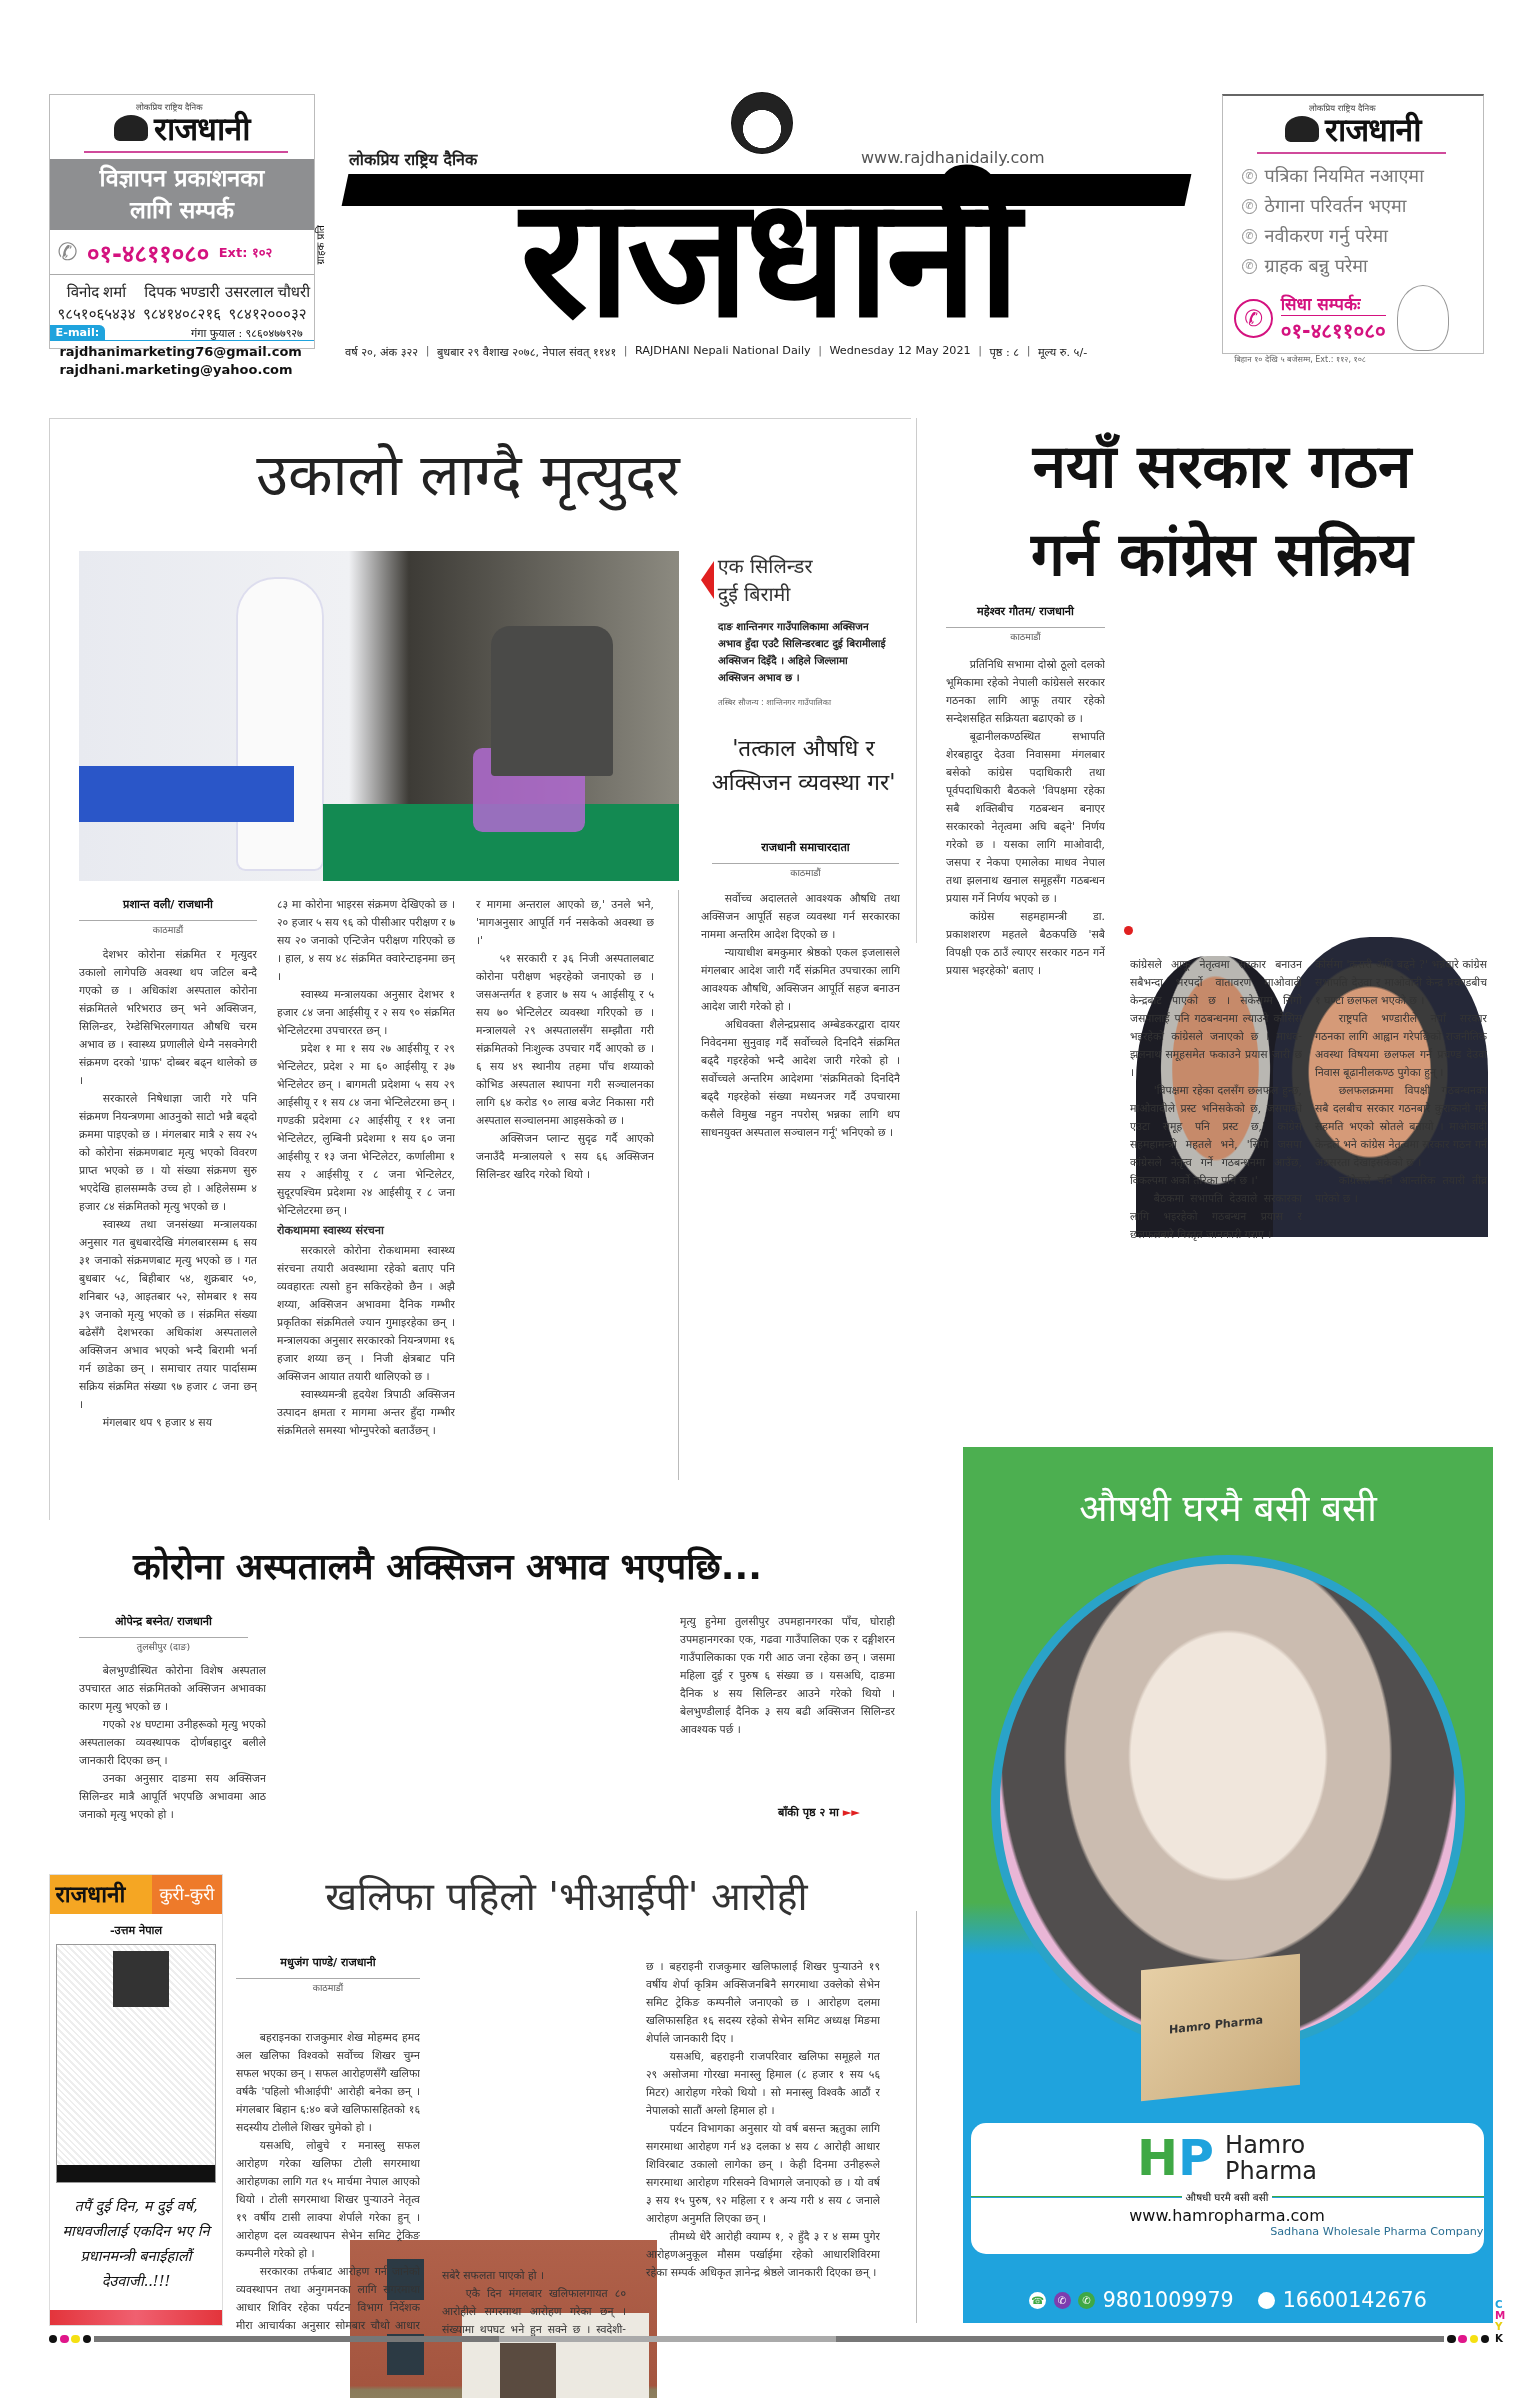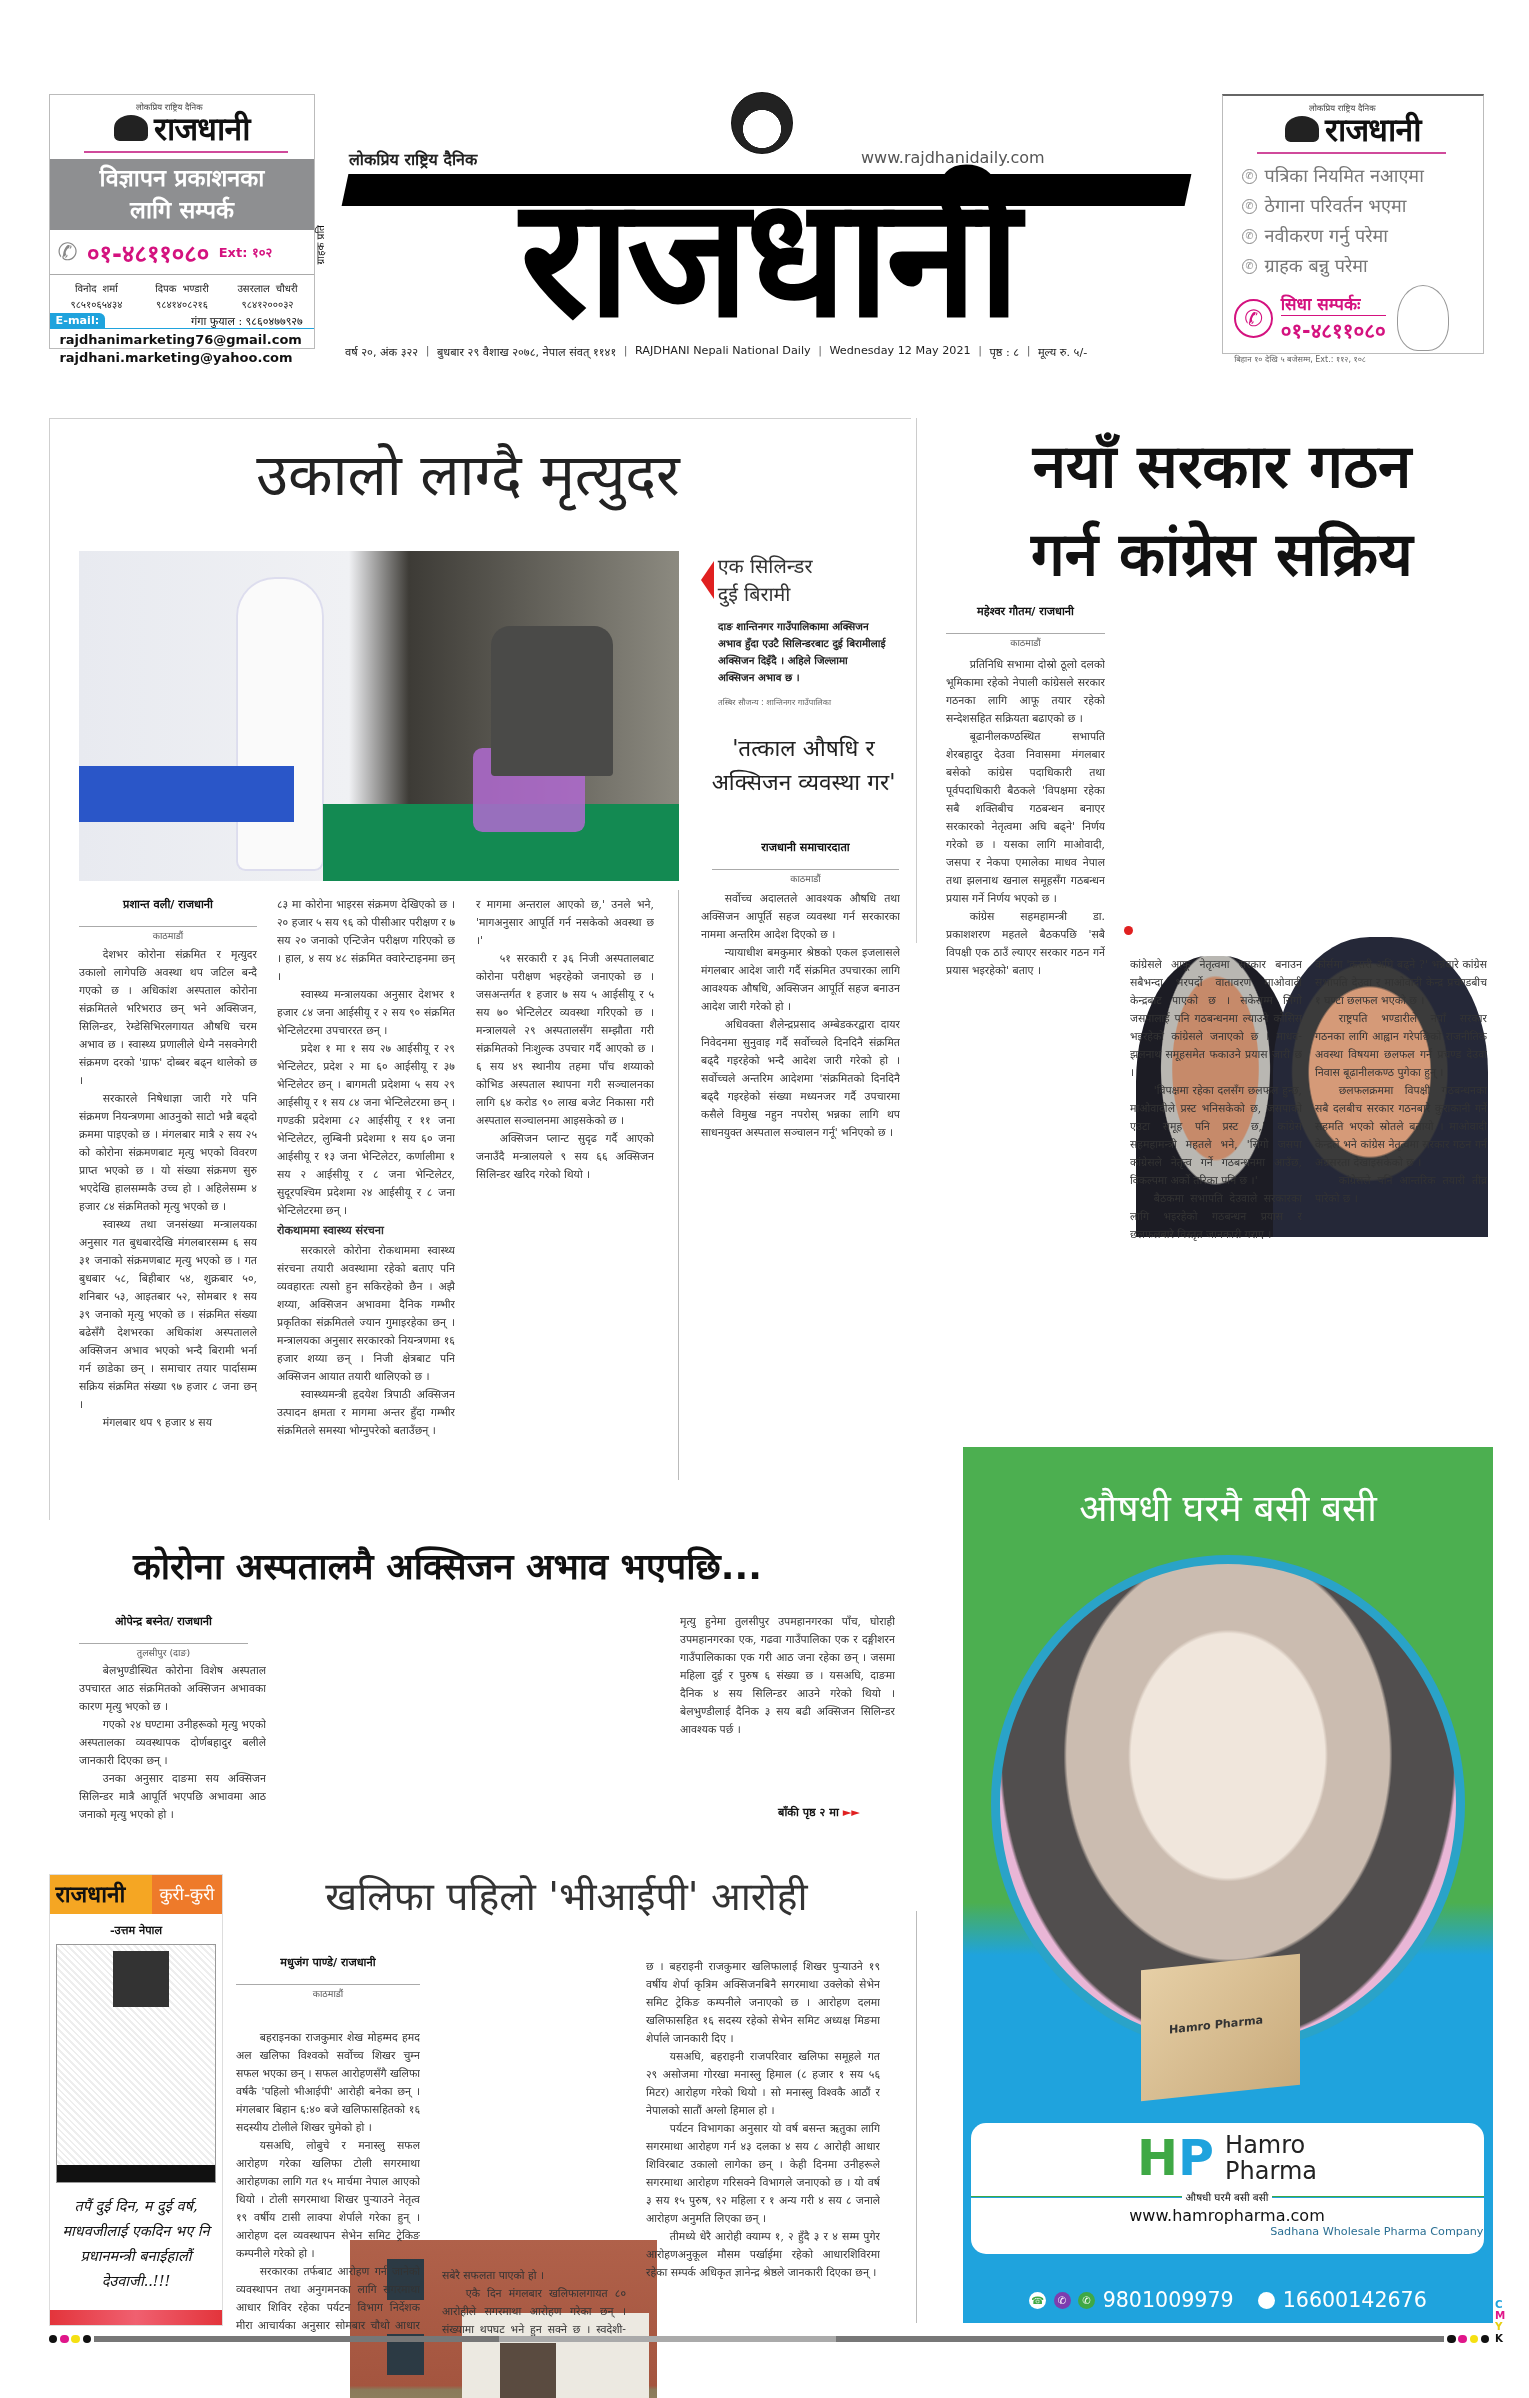--- a/index.html
+++ b/index.html
@@ -8,37 +8,37 @@
 .abs{position:absolute}
 .sans{font-family:"DejaVu Sans",sans-serif}
 
 .adbox{border:1.9px solid #bbb;background:#fff}
 .mini-logo{font-family:"DejaVu Sans",sans-serif;font-weight:900;font-size:32px;color:#111;text-align:center;letter-spacing:-0.9px}
 .mini-tag{font-size:8.4px;color:#444;font-family:"DejaVu Sans",sans-serif}
 .pinkline{height:1.9px;background:#d04a9b}
 .adl-band{background:#8e8f91;color:#fff;font-family:"DejaVu Sans",sans-serif;font-weight:bold;text-align:center;font-size:23.4px;line-height:32px;padding:3.7px 0}
 .phone-big{color:#d4127f;font-family:"DejaVu Sans",sans-serif;font-weight:bold;font-size:24px}
 .ext{color:#d4127f;font-family:"DejaVu Sans",sans-serif;font-weight:bold;font-size:13px}
-.contact-grid{display:grid;grid-template-columns:1fr 1fr 1fr;font-family:Liberation Mono, monospace;font-size:10px;color:#222;text-align:center;row-gap:1.9px}
+.contact-grid{display:grid;grid-template-columns:1fr 1fr 1fr;font-family:Liberation Serif, serif;font-size:15px;color:#222;text-align:center;row-gap:1.9px}
 .email-tag{background:#1fa3dd;color:#fff;font-family:"DejaVu Sans",sans-serif;font-size:11.2px;font-weight:bold;padding:0.9px 5.6px;border-radius:0 5.6px 0 0}
 .emails{font-family:"DejaVu Sans",sans-serif;font-weight:bold;font-size:13px;color:#111;line-height:18px}
 .adr-item{font-family:"DejaVu Sans",sans-serif;color:#777;font-size:18px;line-height:30px;display:flex;align-items:center;gap:7.5px}
 .adr-item .ic{width:15px;height:15px;border:1.4px solid #888;border-radius:50%;font-size:9.4px;display:flex;align-items:center;justify-content:center}
 
 .mast-title{font-family:"DejaVu Sans",sans-serif;font-weight:900;font-size:165px;line-height:1;color:#000;letter-spacing:-3.7px}
 .mast-bar{background:#000;height:32px}
 .slogan{font-family:"DejaVu Sans",sans-serif;font-size:16px;font-weight:bold;color:#222}
 .url{font-family:"DejaVu Sans",sans-serif;font-size:16px;color:#555}
 .dateline{font-family:"DejaVu Sans",sans-serif;font-size:11.2px;color:#222;display:flex;gap:7.5px;white-space:nowrap}
 .dateline .sep{color:#666}
 
 .frame{border:1.4px solid #cfcfcf}
 .headline-light{font-family:"DejaVu Sans",sans-serif;font-weight:300;color:#222;text-align:center}
 .headline-bold{font-family:"DejaVu Sans",sans-serif;font-weight:900;color:#111;text-align:center}
-.byline{font-family:"DejaVu Sans",sans-serif;font-weight:bold;font-size:11.2px;text-align:center;border-bottom:1.4px solid #aaa;padding-bottom:15px}
+.byline{font-family:"DejaVu Sans",sans-serif;font-weight:bold;font-size:11.2px;text-align:center;border-bottom:1.4px solid #aaa;padding-bottom:9px}
 .dateplace{font-family:"DejaVu Sans",sans-serif;font-size:9.4px;text-align:center;color:#555;margin-top:2px}
 .col{font-size:10.8px;line-height:18px;color:#333;text-align:justify;overflow:hidden}
 .col p{text-indent:2.2em}
 .col h4{font-family:"DejaVu Sans",sans-serif;font-size:11.2px;font-weight:bold;margin:1.9px 0}
 .photo{overflow:hidden;position:relative}
 .kicker{font-family:"DejaVu Sans",sans-serif;font-size:19.7px;color:#333;line-height:28px}
 .subhead{font-family:"DejaVu Sans",sans-serif;font-weight:bold;font-size:26px;color:#111;line-height:37px}
 .cap-bold{font-family:"DejaVu Sans",sans-serif;font-weight:bold;font-size:10.3px;line-height:17px;color:#222}
 .credit{font-size:8px;color:#666;font-family:"DejaVu Sans",sans-serif}
 .quote-head{font-family:"DejaVu Sans",sans-serif;font-size:22.5px;text-align:center;line-height:34px;color:#222}

